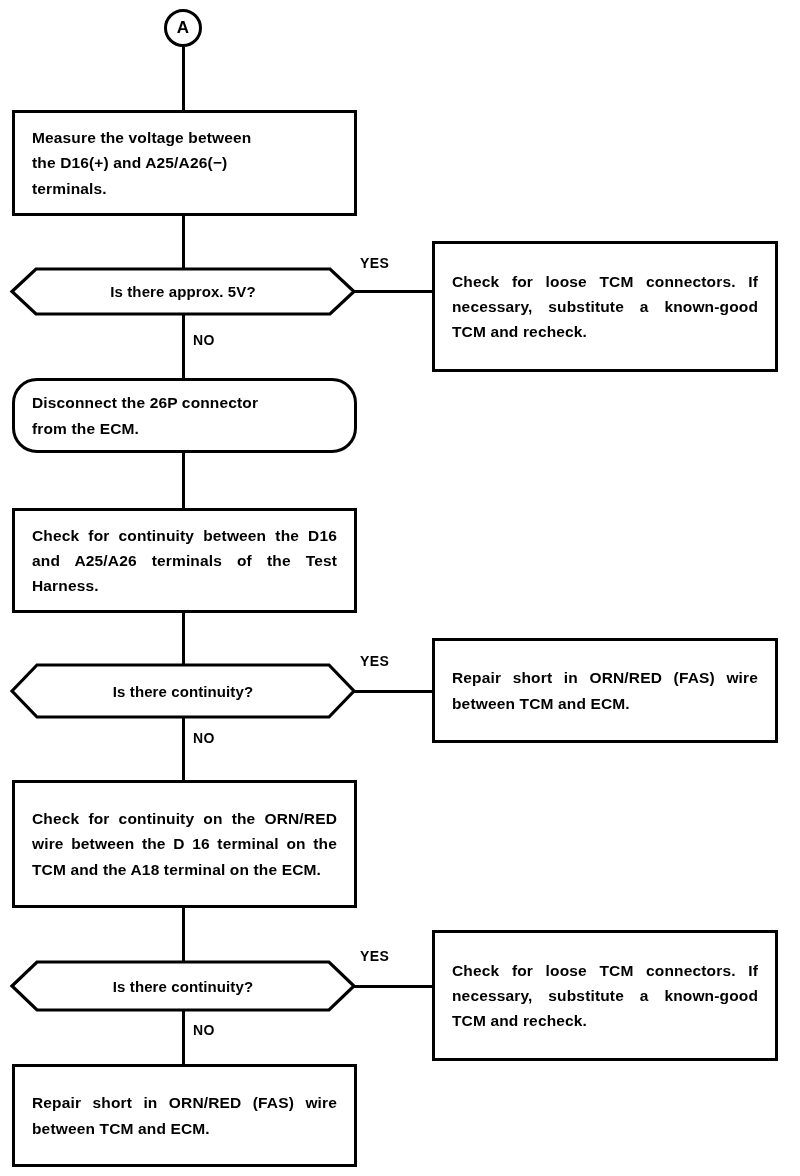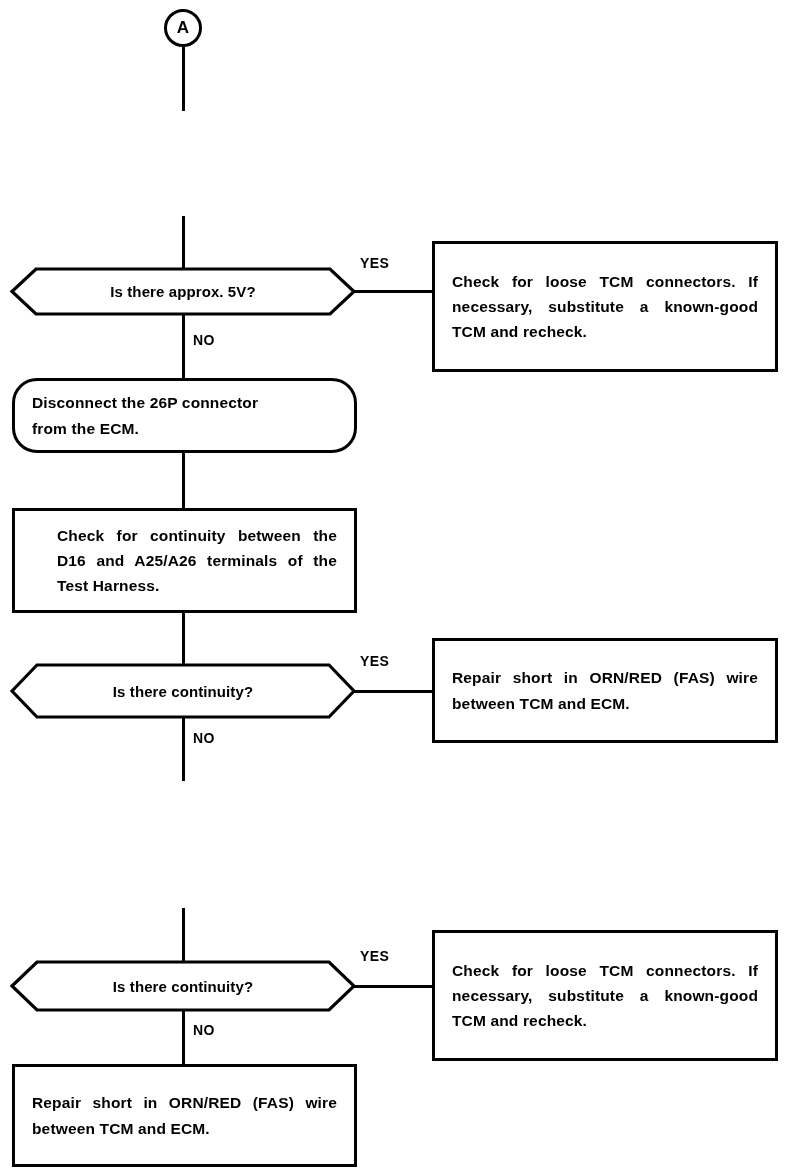--- a/index.html
+++ b/index.html
@@ -115,20 +115,25 @@
 <body>
 
 <div id="canvas">
 
   <div class="conn-circle" style="left:164px; top:9px; width:38px; height:38px;">
     <span class="conn-label">A</span>
   </div>
 
   <div class="vline" style="left:182px; top:47px; height:64px;"></div>
 
+  <div class="pbox" style="left:12px; top:110px; width:345px; height:106px;">
+    <div class="ptext">Measure the voltage between
+the D16(+) and A25/A26(−)
+terminals.</div>
+  </div>
 
   <div class="vline" style="left:182px; top:216px; height:53px;"></div>
 
   <div class="hexwrap" style="left:10px; top:267px; width:346px; height:49px;">
     <svg width="346" height="49" viewBox="0 0 346 49">
       <polygon points="2,24.5 26,2 320,2 344,24.5 320,47 26,47" fill="#ffffff" stroke="#000000" stroke-width="3.2" stroke-linejoin="miter"></polygon>
     </svg>
     <div class="htext">Is there approx. 5V?</div>
   </div>
 
@@ -142,21 +147,21 @@
   <div class="vline" style="left:182px; top:315px; height:64px;"></div>
   <div class="blabel" style="left:193px; top:332px;">NO</div>
 
   <div class="pbox" style="left:12px; top:378px; width:345px; height:75px;border-radius:25px;">
     <div class="ptext">Disconnect the 26P connector
 from the ECM.</div>
   </div>
 
   <div class="vline" style="left:182px; top:453px; height:57px;"></div>
 
-  <div class="pbox" style="left:12px; top:508px; width:345px; height:105px;padding-left:25px;">
+  <div class="pbox" style="left:12px; top:508px; width:345px; height:105px;">
     <div class="ptext justify">Check for continuity between the D16 and A25/A26 terminals of the Test Harness.</div>
   </div>
 
   <div class="vline" style="left:182px; top:613px; height:52px;"></div>
 
   <div class="hexwrap" style="left:10px; top:663px; width:346px; height:56px;">
     <svg width="346" height="56" viewBox="0 0 346 56">
       <polygon points="2,28 27,2 319,2 344,28 319,54 27,54" fill="#ffffff" stroke="#000000" stroke-width="3.2" stroke-linejoin="miter"></polygon>
     </svg>
     <div class="htext">Is there continuity?</div>
@@ -165,20 +170,23 @@
   <div class="hline" style="left:354px; top:690px; width:80px;"></div>
   <div class="blabel" style="left:360px; top:653px;">YES</div>
 
   <div class="pbox" style="left:432px; top:638px; width:346px; height:105px;">
     <div class="ptext justify">Repair short in ORN/RED (FAS) wire between TCM and ECM.</div>
   </div>
 
   <div class="vline" style="left:182px; top:718px; height:63px;"></div>
   <div class="blabel" style="left:193px; top:730px;">NO</div>
 
+  <div class="pbox" style="left:12px; top:780px; width:345px; height:128px;">
+    <div class="ptext justify">Check for continuity on the ORN/RED wire between the D 16 terminal on the TCM and the A18 terminal on the ECM.</div>
+  </div>
 
   <div class="vline" style="left:182px; top:908px; height:54px;"></div>
 
   <div class="hexwrap" style="left:10px; top:960px; width:346px; height:52px;">
     <svg width="346" height="52" viewBox="0 0 346 52">
       <polygon points="2,26 27,2 319,2 344,26 319,50 27,50" fill="#ffffff" stroke="#000000" stroke-width="3.2" stroke-linejoin="miter"></polygon>
     </svg>
     <div class="htext">Is there continuity?</div>
   </div>
 

